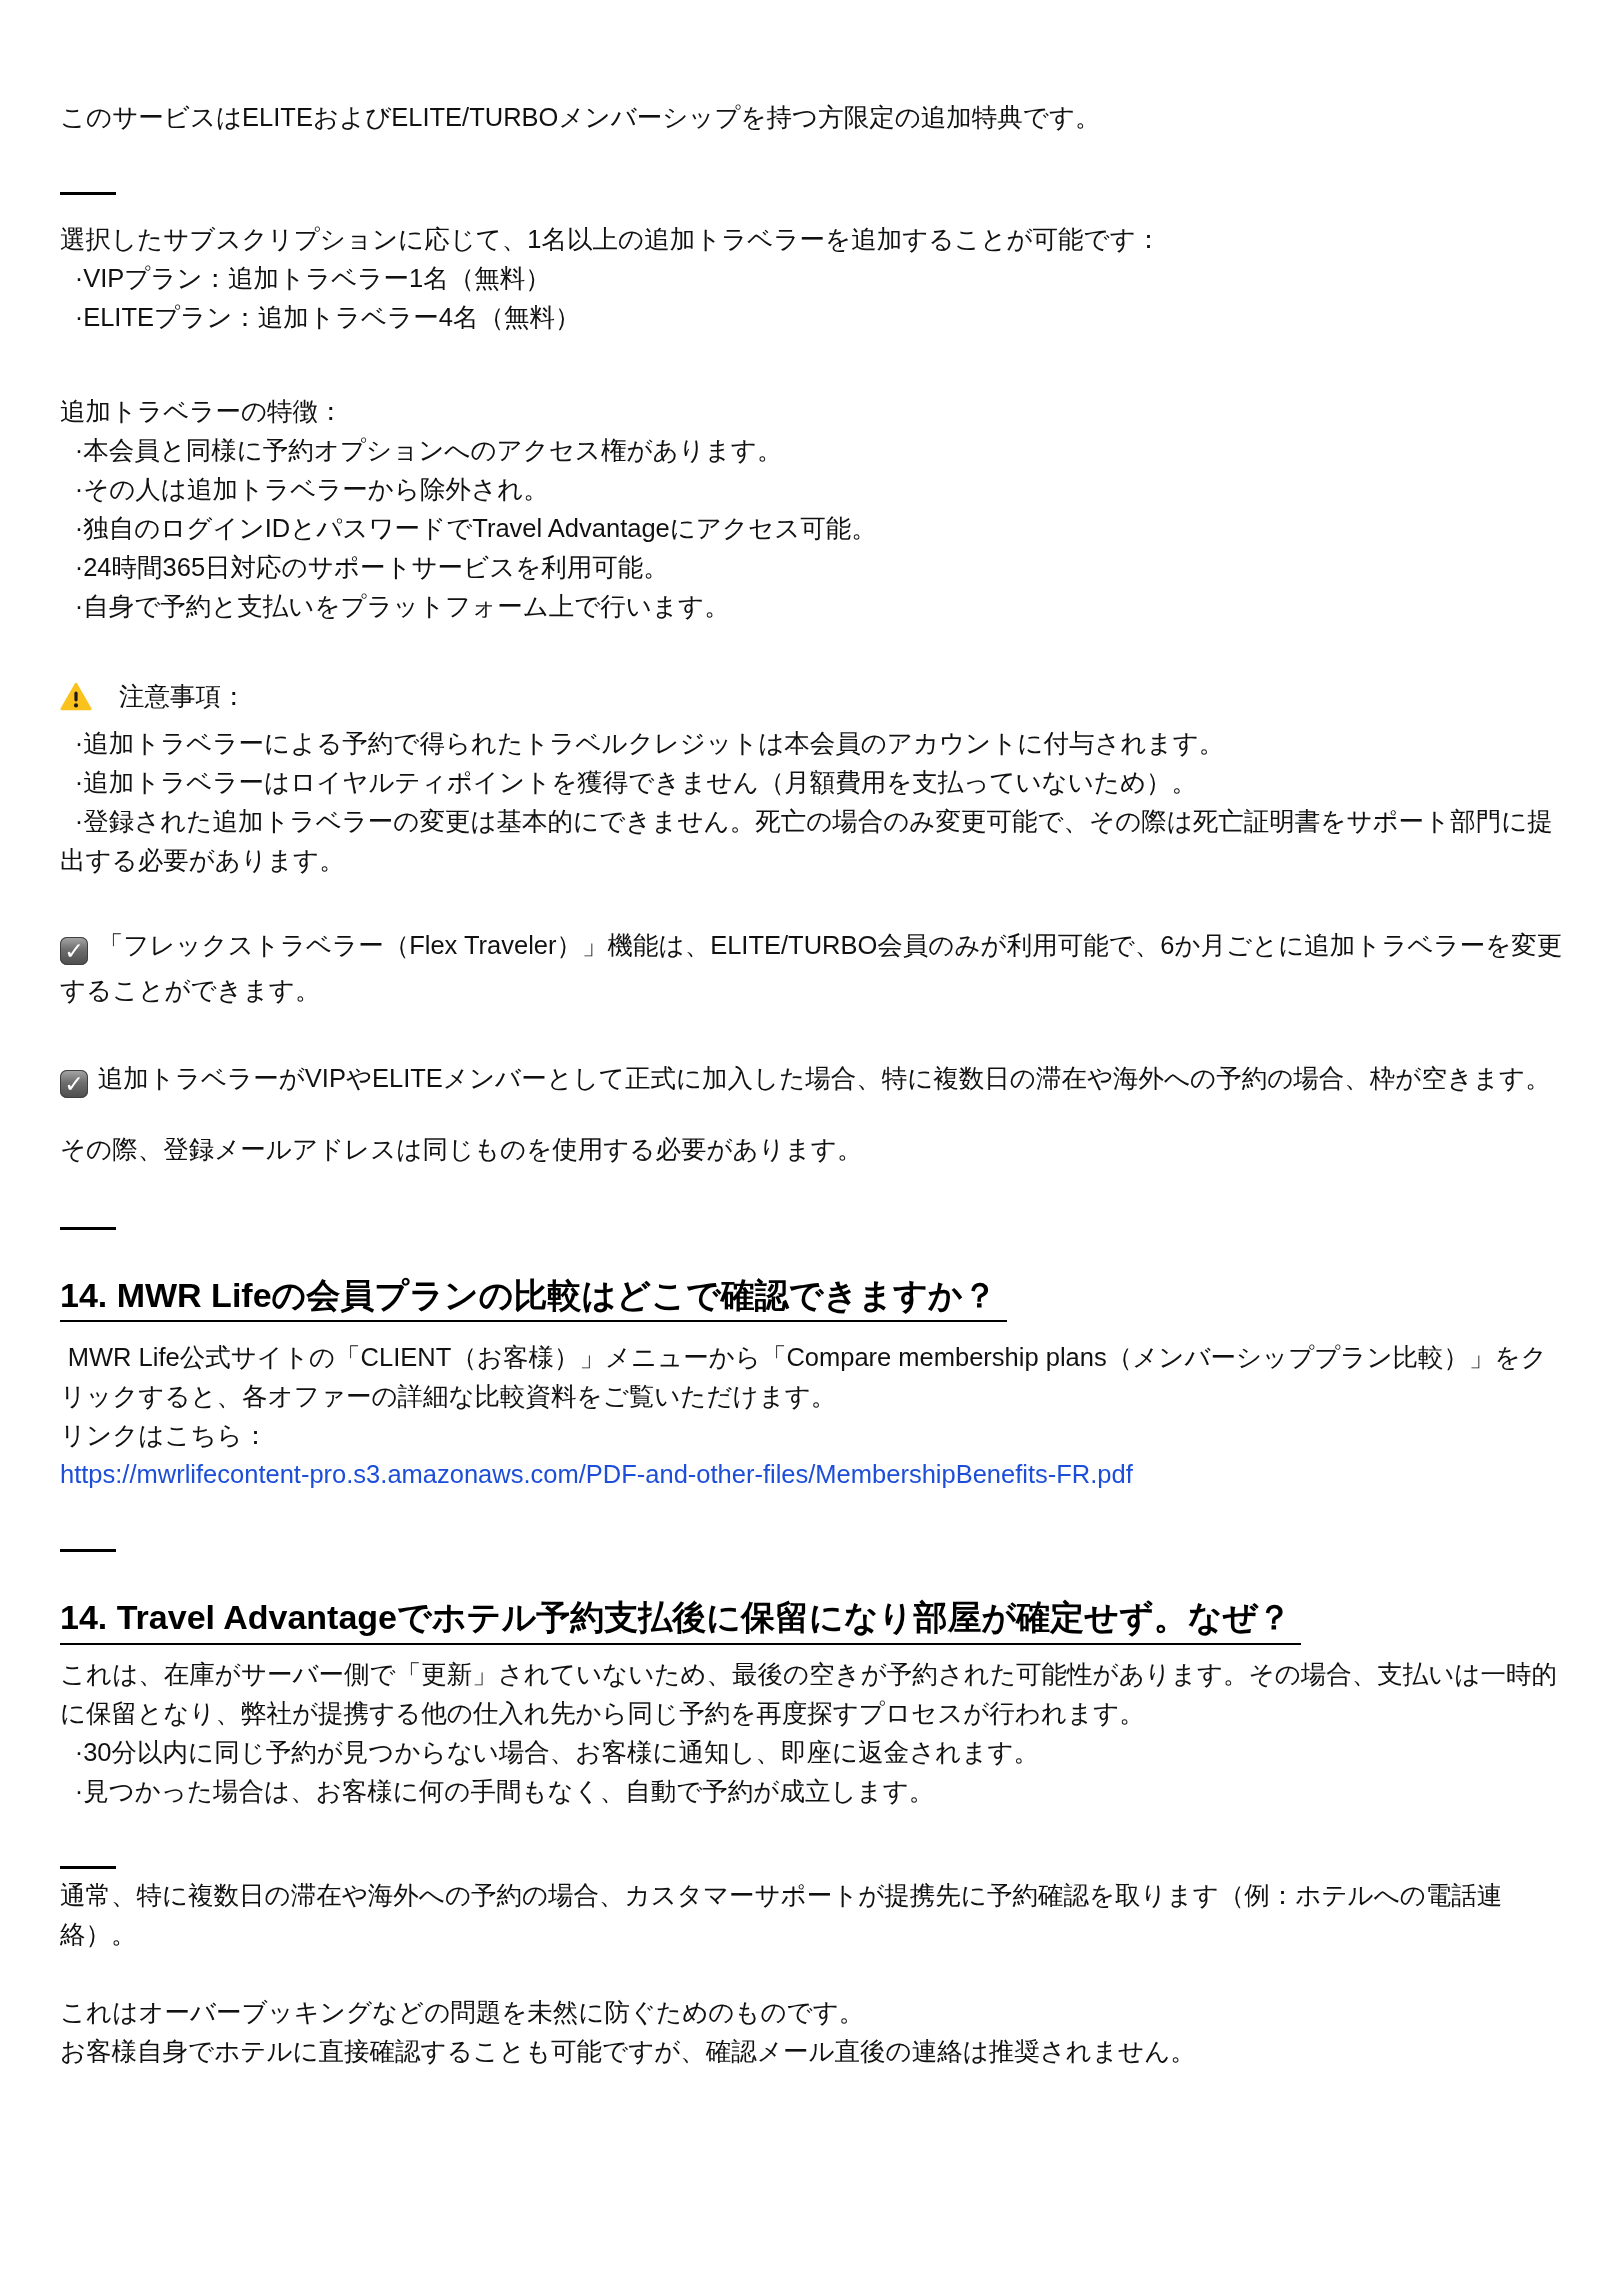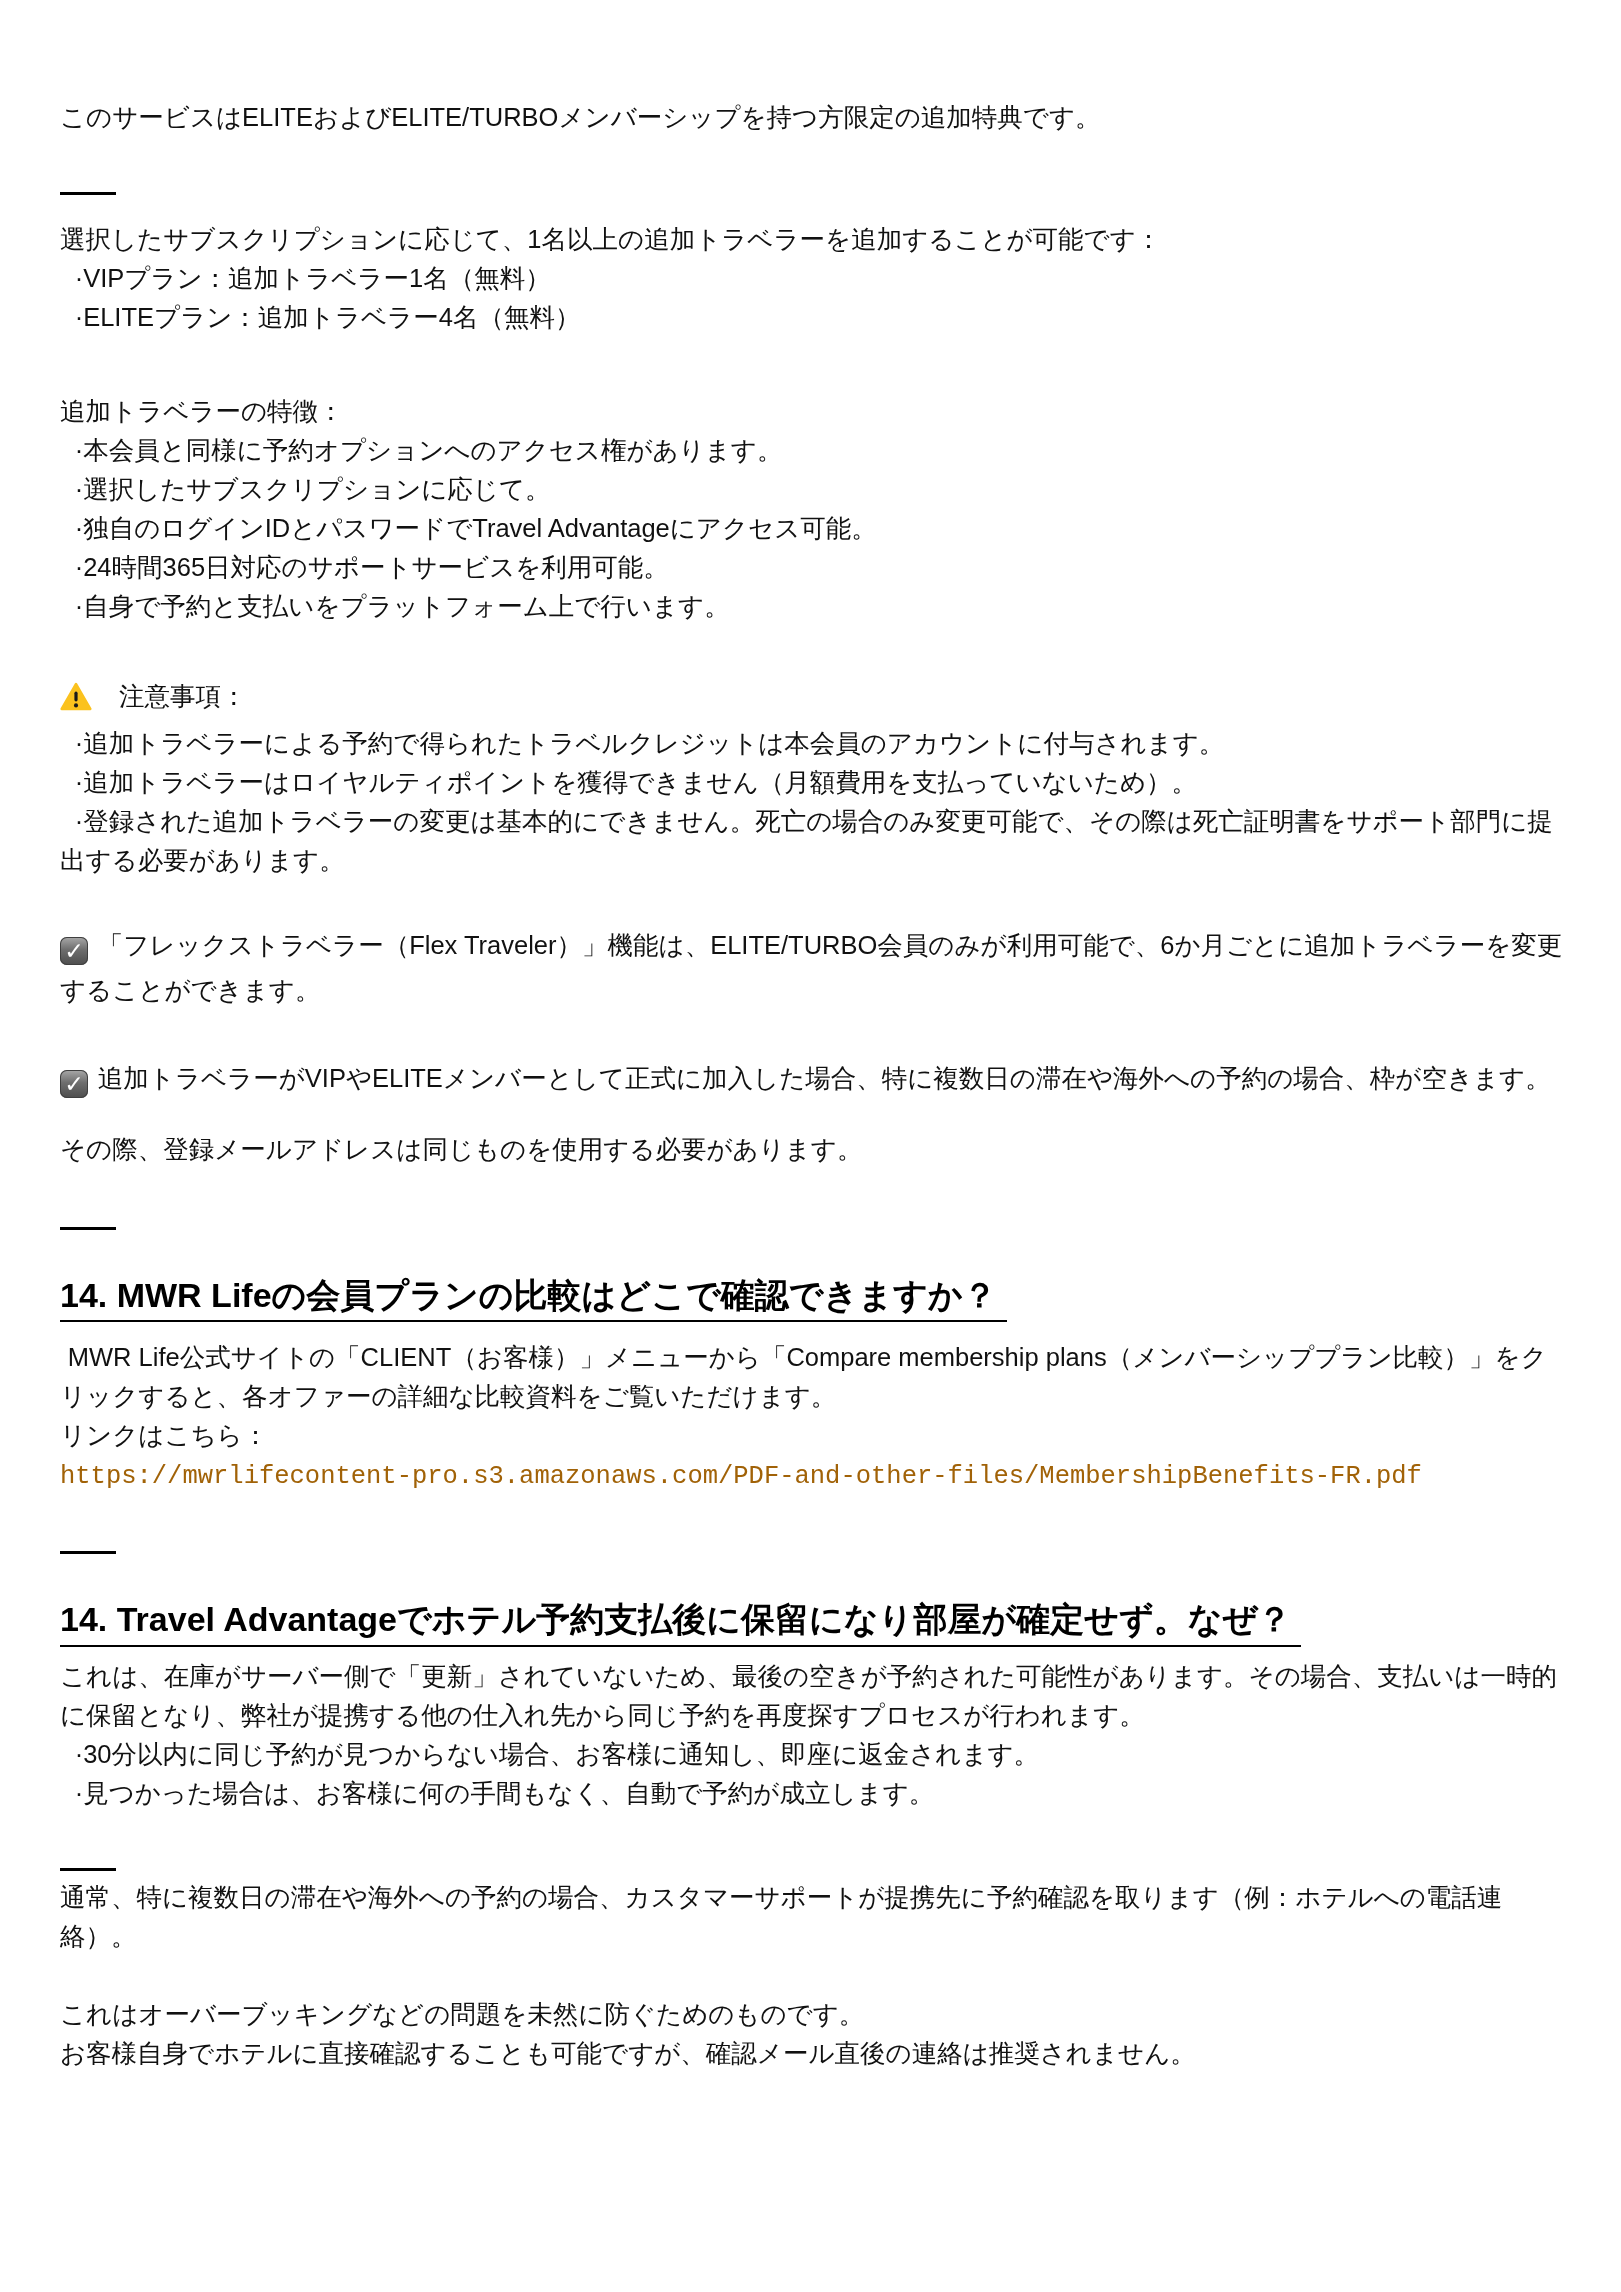--- a/index.html
+++ b/index.html
@@ -65,21 +65,21 @@
     color:#ffffff;
     font-size:23.5px;font-weight:700;
     text-align:center;line-height:28px;
     vertical-align:-4.9px;
     margin-right:9.8px;
   }
   .mt0{margin-top:0;}
   .h14a{margin-top:43px;}
   .body-14a{margin-top:15.7px;text-indent:7.8px;}
   .link-line{margin-top:0;}
-  .url{color:#a16207;text-decoration:none;font-family:Liberation Mono, monospace;}
+  .url{color:#1d4ed8;text-decoration:none;}
   .h14b{margin-top:43px;}
   .body-14b{margin-top:9.8px;}
   .h15{margin-top:43px;}
   .body-15{margin-top:7.8px;}
   .gap-para{margin-top:39px;}
 </style>
 </head>
 <body>
 
 <div class="page">
@@ -88,21 +88,21 @@
 
   <div class="divider"></div>
 
 
   <p class="body-text lead">選択したサブスクリプションに応じて、1名以上の追加トラベラーを追加することが可能です：</p>
   <p class="body-text bullet">·VIPプラン：追加トラベラー1名（無料）</p>
   <p class="body-text bullet">·ELITEプラン：追加トラベラー4名（無料）</p>
 
   <p class="body-text features-title">追加トラベラーの特徴：</p>
   <p class="body-text bullet">·本会員と同様に予約オプションへのアクセス権があります。</p>
-  <p class="body-text bullet">·選択したサブスクリプションに応じて。</p>
+  <p class="body-text bullet">·その人は追加トラベラーから除外され。</p>
   <p class="body-text bullet">·独自のログインIDとパスワードでTravel Advantageにアクセス可能。</p>
   <p class="body-text bullet">·24時間365日対応のサポートサービスを利用可能。</p>
   <p class="body-text bullet">·自身で予約と支払いをプラットフォーム上で行います。</p>
 
   <div class="warning-row">
     <svg class="warning-icon" width="32" height="29" viewBox="0 0 36 32" aria-hidden="true">
       <path d="M18 2 L34 30 L2 30 Z" fill="#FBC21E" stroke="#FBC21E" stroke-width="3" stroke-linejoin="round"></path>
       <rect x="16.2" y="10.5" width="3.6" height="11" rx="1.8" fill="#1a1a1a"></rect>
       <circle cx="18" cy="26" r="2.3" fill="#1a1a1a"></circle>
     </svg>

